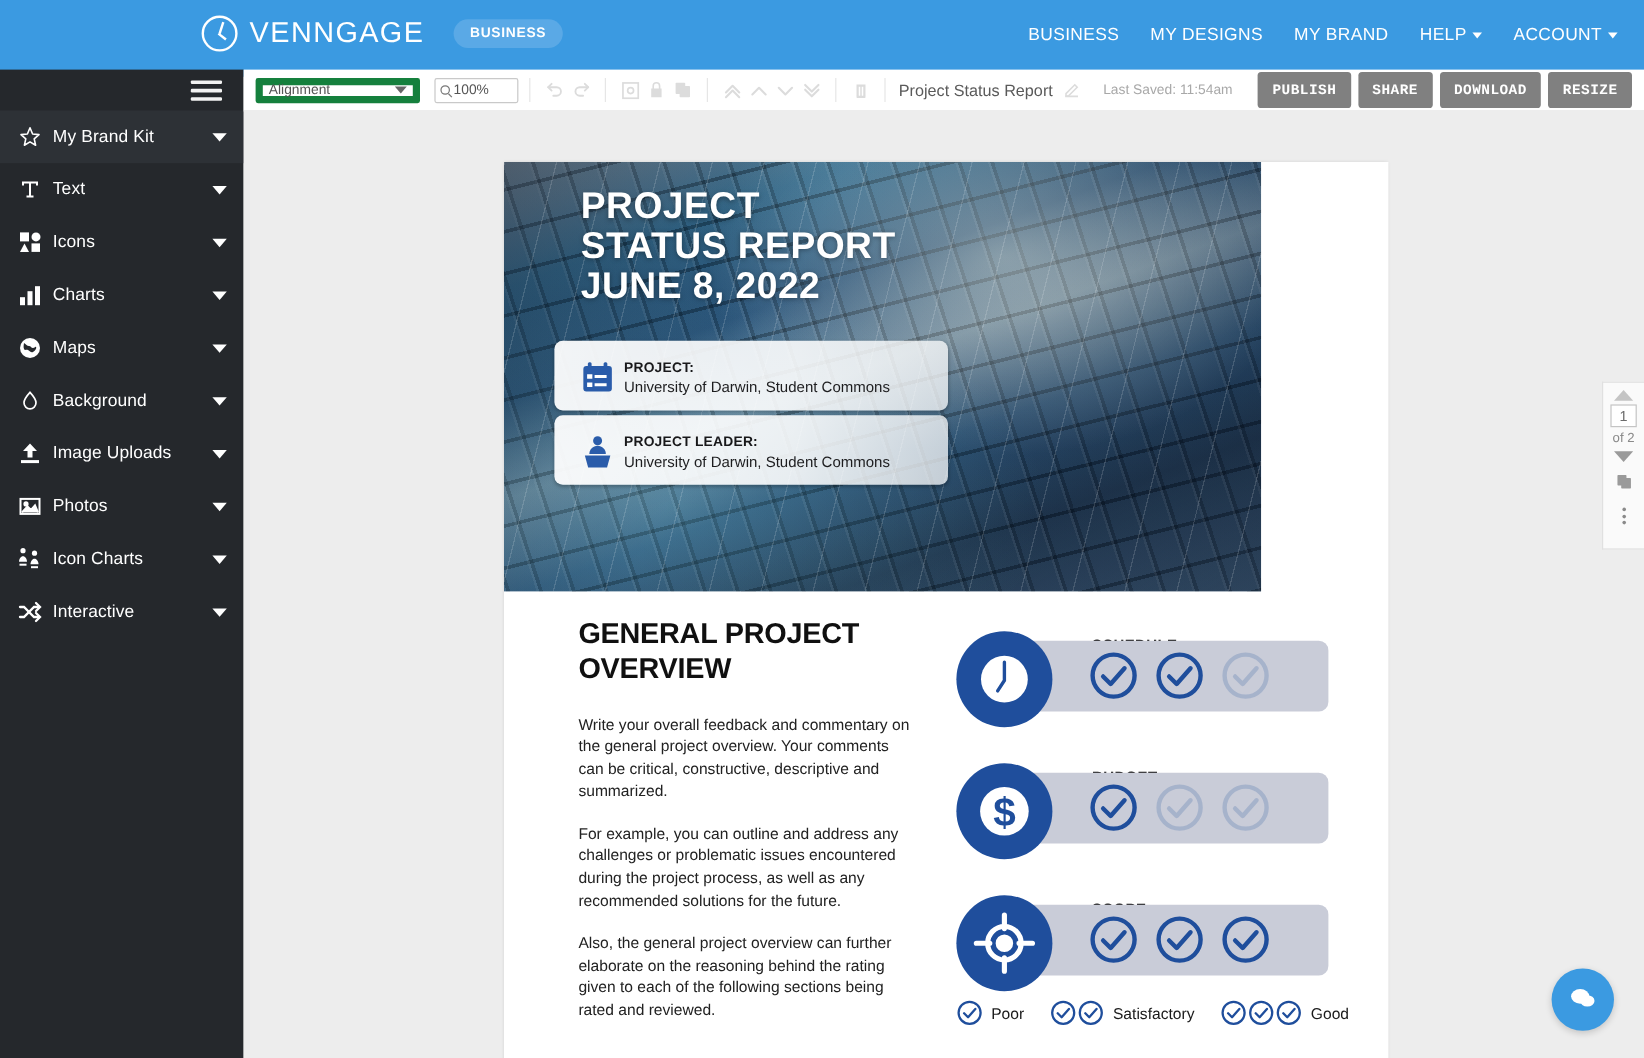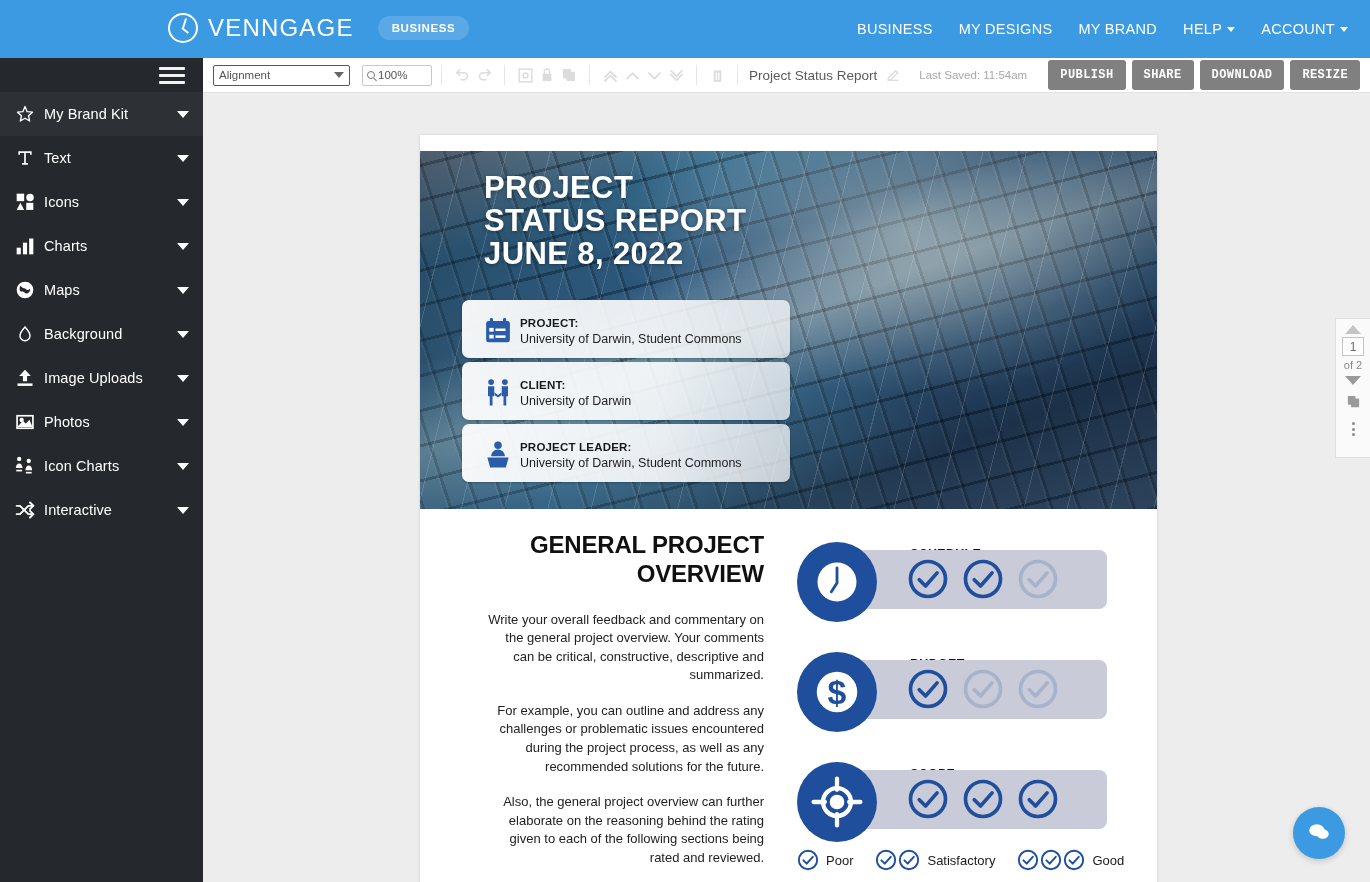--- a/index.html
+++ b/index.html
@@ -72,21 +72,21 @@
     border-right: 6px solid transparent; border-top: 7px solid #ffffff;
   }
 
   
   .toolbar {
     position: absolute; left: 203px; top: 58px; width: 1167px; height: 35px;
     background: #ffffff; border-bottom: 1px solid #e2e2e2;
     display: flex; align-items: center; padding: 0 10px;
   }
   .select-box {
-    width: 137px; height: 21px; border: 1px solid #15803d; border-radius: 2px;
+    width: 137px; height: 21px; border: 6px solid #15803d; border-radius: 2px;
     background: #fff; display: flex; align-items: center; padding: 0 5px;
     font-size: 11.5px; color: #555; position: relative;
   }
   .select-box .sv { flex: 1; }
   .select-box .sc {
     width: 0; height: 0; border-left: 5px solid transparent;
     border-right: 5px solid transparent; border-top: 6px solid #666;
   }
   .zoom-box {
     margin-left: 12px; width: 70px; height: 21px; border: 1px solid #c9c9c9; border-radius: 2px;
@@ -115,21 +115,21 @@
   .canvas {
     position: absolute; left: 203px; top: 93px; width: 1167px; height: 789px;
     background: #ededed; overflow: hidden;
   }
   .page {
     position: absolute; left: 217px; top: 42px; width: 737px; height: 1042px;
     background: #ffffff; box-shadow: 0 0 3px rgba(0,0,0,0.13);
   }
 
   
-  .hero { position: relative; width: 737px; height: 358px; overflow: hidden; margin-top: 16px; }
+  .hero { position: relative; width: 631px; height: 358px; overflow: hidden; }
   .hero-photo {
     position: absolute; inset: 0;
     background:
       linear-gradient(118deg, rgba(18,30,48,0.55) 0%, rgba(18,30,48,0.1) 35%, rgba(10,20,36,0.45) 100%),
       repeating-linear-gradient(72deg, rgba(255,255,255,0.10) 0px, rgba(255,255,255,0.10) 2px, rgba(0,0,0,0.22) 2px, rgba(0,0,0,0.22) 5px, rgba(255,255,255,0.02) 5px, rgba(255,255,255,0.02) 26px),
       repeating-linear-gradient(-14deg, rgba(0,0,0,0.30) 0px, rgba(0,0,0,0.30) 3px, rgba(255,255,255,0.05) 3px, rgba(255,255,255,0.05) 34px),
       linear-gradient(160deg, #8fa3b0 0%, #2b6d94 18%, #1d4e7a 34%, #6f92ab 48%, #23527c 62%, #16324f 78%, #3c5f80 100%);
   }
   .hero-photo::after {
     content: ""; position: absolute; inset: 0;
@@ -150,21 +150,21 @@
     background: linear-gradient(100deg, rgba(255,255,255,0.94) 0%, rgba(255,255,255,0.88) 60%, rgba(255,255,255,0.72) 100%);
     border-radius: 7px; display: flex; align-items: flex-start; padding: 16px 14px;
     box-shadow: 0 1px 3px rgba(0,0,0,0.25);
   }
   .info-ico { width: 44px; flex: 0 0 44px; color: #2a5caa; display: flex; align-items: center; justify-content: center; }
   .info-txt { line-height: 1.28; }
   .info-label { font-size: 11.5px; font-weight: bold; color: #18181a; letter-spacing: 0.2px; }
   .info-value { font-size: 12.5px; color: #1d1d1f; }
 
   
-  .body-sec { position: relative; padding: 34px 0 0 0; text-align: right; }
+  .body-sec { position: relative; padding: 34px 0 0 0; }
   .col-left { position: absolute; left: 62px; top: 22px; width: 282px; }
   .sec-title {
     font-size: 24px; font-weight: bold; color: #101010; line-height: 1.2;
     letter-spacing: -0.2px; margin-bottom: 22px;
   }
   .para { font-size: 13px; color: #222; line-height: 1.43; margin-bottom: 17px; }
 
   .col-right { position: absolute; left: 377px; top: 22px; width: 310px; }
   .rate-block { margin-bottom: 12px; position: relative; height: 98px; }
   .rate-label {
@@ -484,35 +484,20 @@
                 </svg>
               </span>
               <span class="info-txt">
                 <span class="info-label" style="display:block">PROJECT:</span>
                 <span class="info-value" style="display:block">University of Darwin, Student Commons</span>
               </span>
             </div>
             <div class="info-card">
               <span class="info-ico">
                 <svg width="30" height="30" viewBox="0 0 24 24" fill="currentColor">
-                  <circle cx="6.5" cy="3.2" r="2.3"></circle>
-                  <circle cx="17.5" cy="3.2" r="2.3"></circle>
-                  <path d="M4 6.5h5v8H7.6V22H5.4v-7.5H4z"></path>
-                  <path d="M15 6.5h5v8h-1.4V22h-2.2v-7.5H15z"></path>
-                  <path d="M9.2 11.5l2.8 2 2.8-2v2l-2.8 2-2.8-2z"></path>
-                </svg>
-              </span>
-              <span class="info-txt">
-                <span class="info-label" style="display:block">CLIENT:</span>
-                <span class="info-value" style="display:block">University of Darwin</span>
-              </span>
-            </div>
-            <div class="info-card">
-              <span class="info-ico">
-                <svg width="30" height="30" viewBox="0 0 24 24" fill="currentColor">
                   <circle cx="12" cy="4.2" r="3"></circle>
                   <path d="M6.5 13c0-3.1 2.4-5.5 5.5-5.5S17.5 9.9 17.5 13z"></path>
                   <path d="M3.5 14h17l-2.2 8H5.7z"></path>
                 </svg>
               </span>
               <span class="info-txt">
                 <span class="info-label" style="display:block">PROJECT LEADER:</span>
                 <span class="info-value" style="display:block">University of Darwin, Student Commons</span>
               </span>
             </div>

